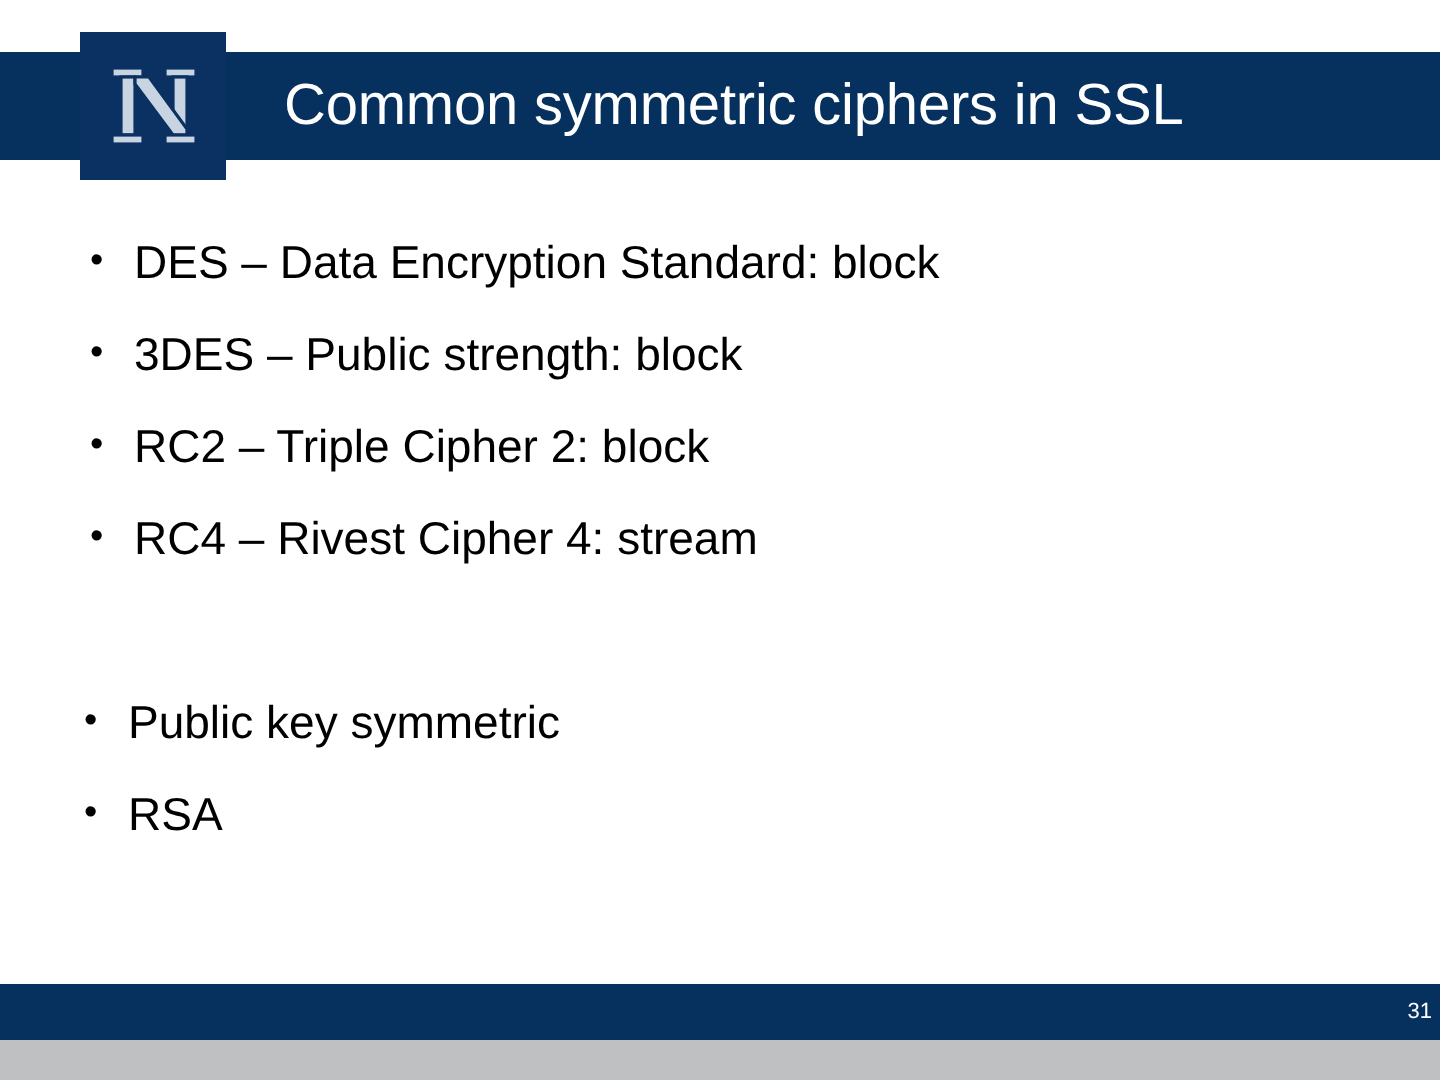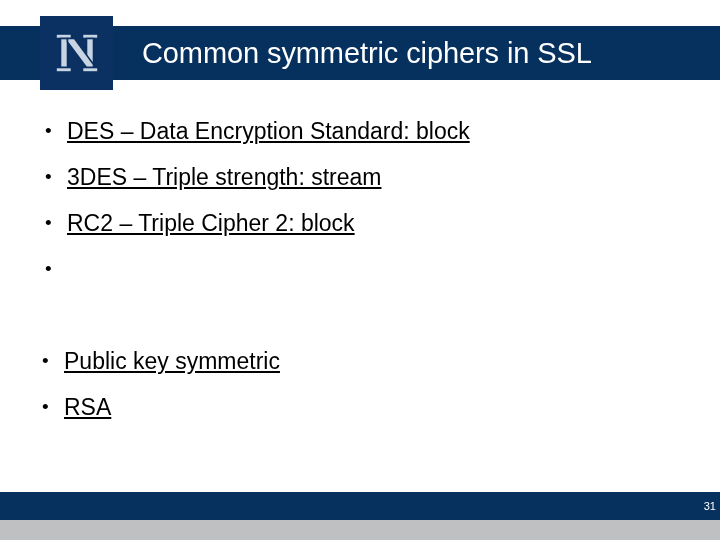--- a/index.html
+++ b/index.html
@@ -97,21 +97,21 @@
     width: 14px;
     height: 46px;
     line-height: 46px;
     text-align: left;
     font-size: 19px;
     color: #000000;
   }
   #group-ciphers .bullet-dot { left: 45px; }
   #group-public  .bullet-dot { left: 42px; }
 
-  .bullet-label { display: inline; text-decoration: underline; }
+  .bullet-label { display: inline; }
 
   
   #footer-bar {
     position: absolute;
     left: 0;
     top: 492px;
     width: 720px;
     height: 28px;
     background: #06315e;
   }
@@ -168,28 +168,29 @@
 
   <div id="title-text">Common symmetric ciphers in SSL</div>
 
   <div id="group-ciphers" class="bullet-group">
     <div class="bullet-row">
       <span class="bullet-dot">•</span>
       <span class="bullet-label">DES – Data Encryption Standard: block</span>
     </div>
     <div class="bullet-row">
       <span class="bullet-dot">•</span>
-      <span class="bullet-label">3DES – Triple strength: stream</span>
+      <span class="bullet-label">3DES – Public strength: block</span>
     </div>
     <div class="bullet-row">
       <span class="bullet-dot">•</span>
       <span class="bullet-label">RC2 – Triple Cipher 2: block</span>
     </div>
     <div class="bullet-row">
       <span class="bullet-dot">•</span>
+      <span class="bullet-label">RC4 – Rivest Cipher 4: stream</span>
     </div>
   </div>
 
   <div id="group-public" class="bullet-group">
     <div class="bullet-row">
       <span class="bullet-dot">•</span>
       <span class="bullet-label">Public key symmetric</span>
     </div>
     <div class="bullet-row">
       <span class="bullet-dot">•</span>

